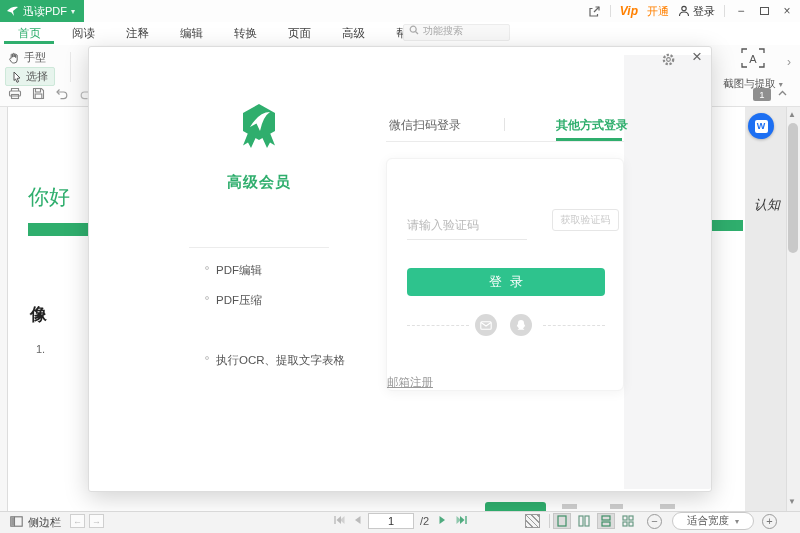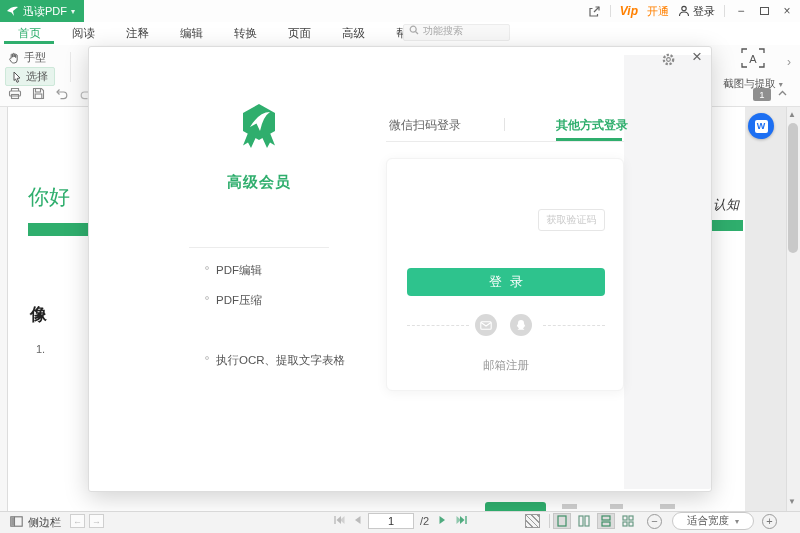--- a/index.html
+++ b/index.html
@@ -43,21 +43,21 @@
 .collapse-up{left:778px;top:90px;cursor:pointer}
 
 
 .canvas{left:0;top:107px;width:800px;height:404px;background:#eaeaea}
 .left-strip{left:0;top:107px;width:8px;height:404px;background:#f7f7f7;border-right:1px solid #ddd}
 .page{left:8px;top:107px;width:737px;height:404px;background:#fff}
 .doc-heading{left:28px;top:183px;font-size:21px;color:#2fae6d;white-space:nowrap}
 .doc-bar-left{left:28px;top:223px;width:60px;height:13px;background:#2fae6d}
 .doc-sub{left:30px;top:303px;font-size:17px;font-weight:bold;color:#222}
 .doc-li{left:36px;top:343px;font-size:11px;color:#666}
-.doc-right-txt{left:713px;top:196px;font-size:13px;font-style:italic;color:#333;white-space:nowrap}
+.doc-right-txt{left:754px;top:196px;font-size:13px;font-style:italic;color:#333;white-space:nowrap}
 .doc-bar-right{left:712px;top:220px;width:31px;height:11px;background:#2fae6d}
 .w-badge{left:748px;top:113px;width:26px;height:26px;border-radius:50%;background:#1d6ff2;display:flex;align-items:center;justify-content:center;cursor:pointer;box-shadow:0 1px 3px rgba(0,0,0,.25)}
 .w-badge .pg{width:13px;height:13px;background:#fff;border-radius:2px;color:#1d6ff2;font-size:9px;font-weight:bold;text-align:center;line-height:13px}
 .scrollbar{left:786px;top:107px;width:14px;height:404px;background:#f1f1f1;border-left:1px solid #ddd}
 .sb-thumb{left:788px;top:123px;width:10px;height:130px;background:#c9c9c9;border-radius:5px}
 .sb-arrow{left:788px;color:#888;font-size:8px;cursor:pointer}
 
 
 .behind-btn{left:485px;top:502px;width:61px;height:9px;background:#2fae6d;border-radius:3px 3px 0 0}
 .stub{top:504px;height:5px;background:#b5b5b5;opacity:.65}
@@ -78,25 +78,25 @@
 .tab.wechat{left:300px;color:#666}
 .tab.other{left:467px;color:#2fae6d;font-weight:bold}
 .tab-vsep{position:absolute;left:415px;top:71px;width:1px;height:13px;background:#e3e3e3}
 .tab-line{position:absolute;left:297px;top:94px;width:238px;height:1px;background:#ebebeb}
 .tab-active-bar{position:absolute;left:467px;top:91px;width:66px;height:3px;background:#2fae6d}
 .form-card{position:absolute;left:297px;top:111px;width:238px;height:233px;background:#fff;border:1px solid #f3f3f3;border-radius:6px;box-shadow:0 2px 12px rgba(0,0,0,.05)}
 .fld{position:absolute;left:20px;width:198px;height:30px;border:none;border-bottom:1px solid #e8e8e8;outline:none;font-size:12px;color:#333;background:transparent;font-family:inherit}
 .fld::placeholder{color:#b9b9b9}
 .fld.phone{top:14px}
 .fld.code{top:51px;width:120px}
-.getcode{position:absolute;left:151px;top:50px;width:67px;height:22px;background:#fff;border:1px solid #e6e6e6;border-radius:3px;color:#ccc;font-size:10px;cursor:pointer;font-family:inherit}
+.getcode{position:absolute;left:165px;top:50px;width:67px;height:22px;background:#fff;border:1px solid #e6e6e6;border-radius:3px;color:#ccc;font-size:10px;cursor:pointer;font-family:inherit}
 .login-btn{position:absolute;left:20px;top:109px;width:198px;height:28px;background:#2ec38d;border:none;border-radius:4px;color:#fff;font-size:13px;letter-spacing:8px;padding-left:8px;cursor:pointer;font-family:inherit}
 .dash{position:absolute;top:166px;width:62px;border-top:1px dashed #e0e0e0}
 .soc{position:absolute;top:155px;width:22px;height:22px;border-radius:50%;background:#d8d8d8;display:flex;align-items:center;justify-content:center;cursor:pointer}
-.register{position:absolute;left:0;top:199px;width:238px;text-align:center;font-size:11.5px;color:#999;cursor:pointer}
+.register{position:absolute;left:0;top:216px;width:238px;font-size:11.5px;color:#999;text-decoration:underline;cursor:pointer}
 
 
 .statusbar{left:0;top:511px;width:800px;height:22px;background:#f3f3f3;border-top:1px solid #d8d8d8}
 .side-lbl{left:28px;top:515px;font-size:11px;color:#444}
 .sq-btn{top:514px;width:15px;height:14px;border:1px solid #cfcfcf;background:#fbfbfb;color:#bbb;font-size:9px;display:flex;align-items:center;justify-content:center;cursor:pointer}
 .nav-ic{top:515px;cursor:pointer}
 .pg-input{left:368px;top:513px;width:46px;height:16px;border:1px solid #c9c9c9;text-align:center;font-size:11px;color:#333;outline:none;font-family:inherit}
 .pg-total{left:420px;top:515px;font-size:11px;color:#555}
 .hatch{left:525px;top:514px;width:15px;height:14px;border:1px solid #999;background:repeating-linear-gradient(45deg,#9a9a9a 0 1px,transparent 1px 4px);cursor:pointer}
 .sb-vsep{left:549px;top:514px;width:1px;height:14px;background:#d0d0d0}
@@ -295,20 +295,21 @@
         </div>
     </div>
 
     <div class="tab wechat">微信扫码登录</div>
     <div class="tab-vsep"></div>
     <div class="tab other">其他方式登录</div>
     <div class="tab-line"></div>
     <div class="tab-active-bar"></div>
 
     <div class="form-card">
+      <input class="fld code" placeholder="请输入验证码" style="">
       <button class="getcode">获取验证码</button>
       <button class="login-btn">登录</button>
       <div class="dash" style="left:20px"></div>
       <div class="soc" style="left:88px">
         <svg width="12" height="9" viewBox="0 0 12 9" fill="none" stroke="#fff" stroke-width="1.1">
             <rect x="0.8" y="0.8" width="10.4" height="7.4" rx="1"></rect>
             <path d="M1 1.5 L6 5 L11 1.5"></path>
           </svg>
       </div>
       <div class="soc" style="left:123px">

